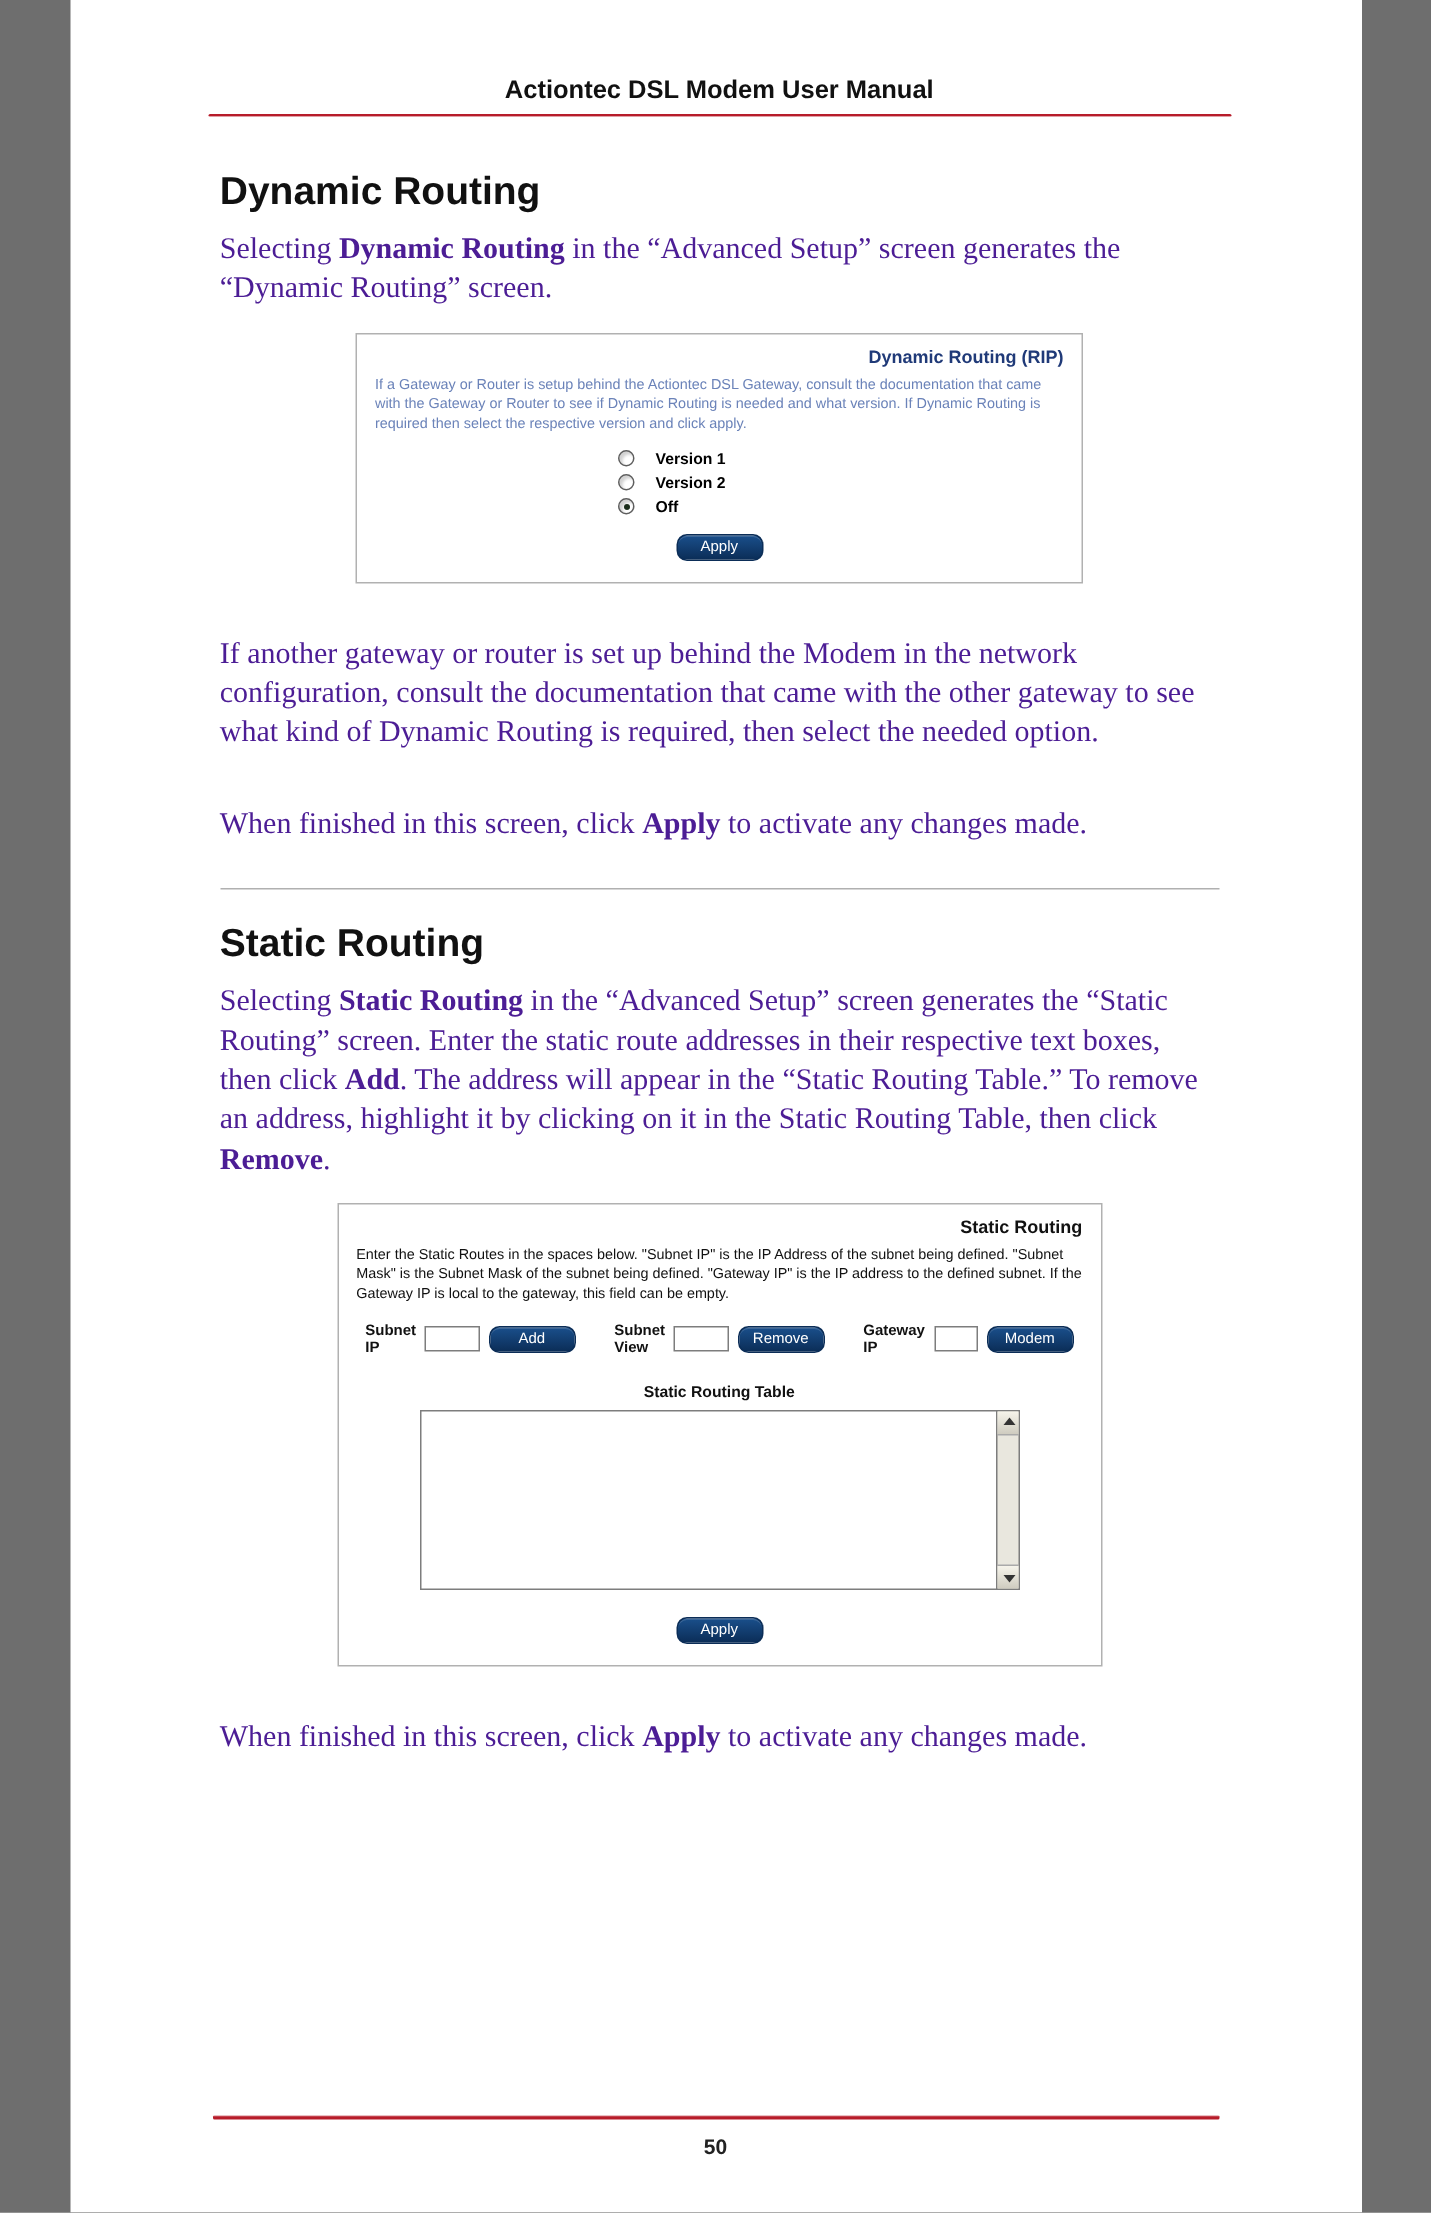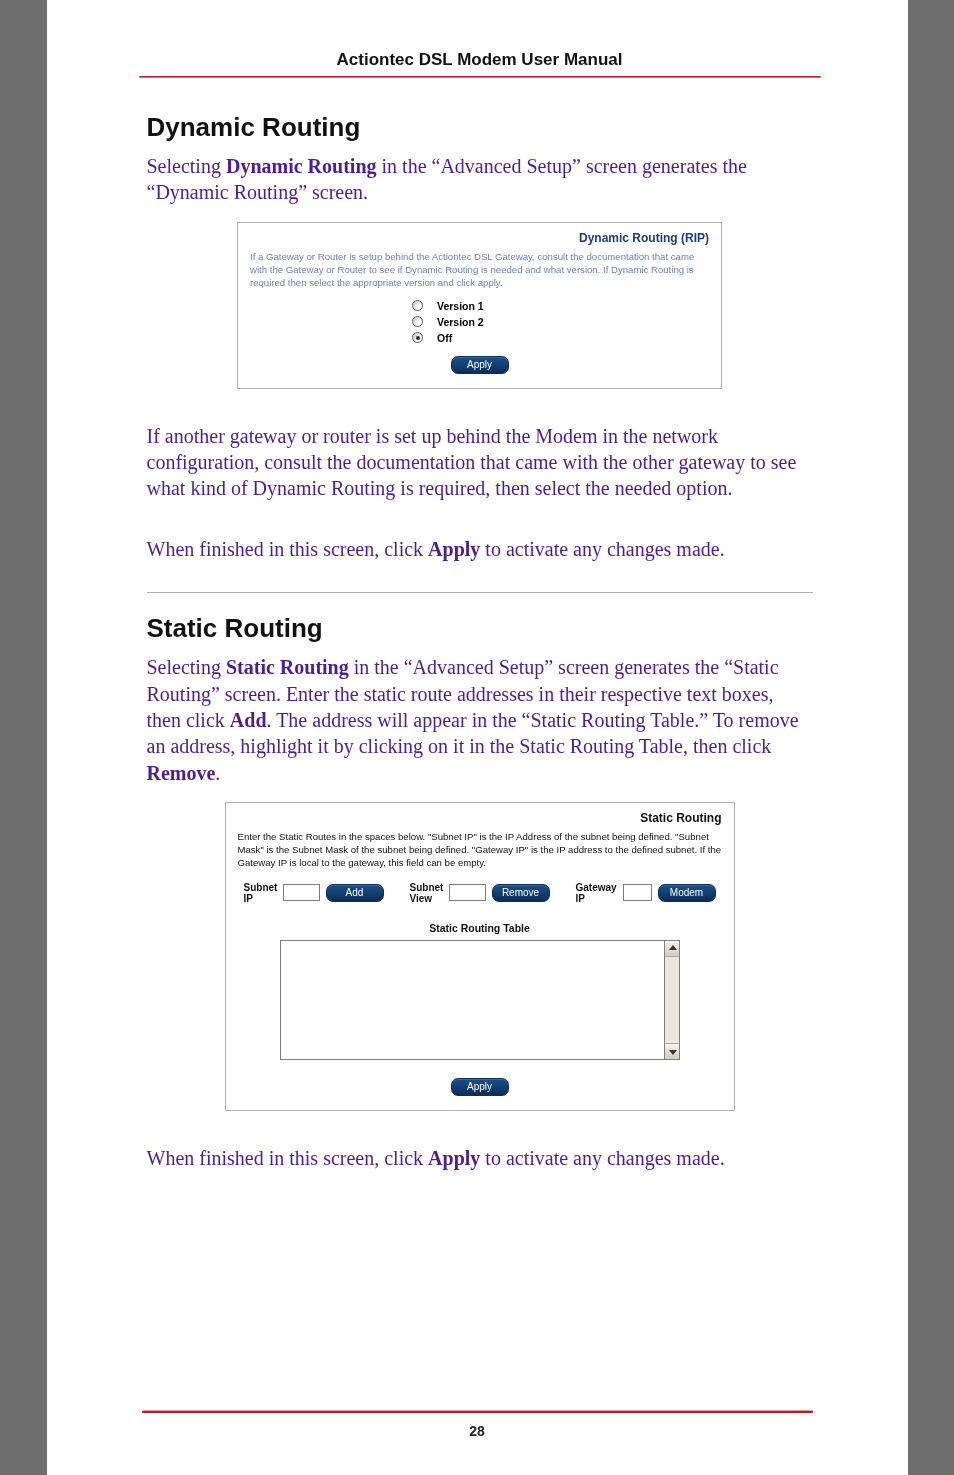--- a/index.html
+++ b/index.html
@@ -201,21 +201,21 @@
     <div class="head-rule shadow"></div>
 
     <div class="h2">Dynamic Routing</div>
 
     <p class="body">
       <span>Selecting </span><span class="bold-inline">Dynamic Routing</span><span> in the “Advanced Setup” screen generates the “Dynamic Routing” screen.</span>
     </p>
 
     <div class="figure small">
       <div class="fig-heading">Dynamic Routing (RIP)</div>
-      <div class="fig-blurb">If a Gateway or Router is setup behind the Actiontec DSL Gateway, consult the documentation that came with the Gateway or Router to see if Dynamic Routing is needed and what version. If Dynamic Routing is required then select the appropriate version and click apply.</div>
+      <div class="fig-blurb">If a Gateway or Router is setup behind the Actiontec DSL Gateway, consult the documentation that came with the Gateway or Router to see if Dynamic Routing is needed and what version. If Dynamic Routing is required then select the respective version and click apply.</div>
       <div class="rip-options">
         <div class="rip-row">
           <span class="radio"></span>
           <span>Version 1</span>
         </div>
         <div class="rip-row">
           <span class="radio"></span>
           <span>Version 2</span>
         </div>
         <div class="rip-row">
@@ -280,15 +280,15 @@
     </div>
 
     <p class="body after-img">
       <span>When finished in this screen, click </span><span class="bold-inline">Apply</span><span> to activate any changes made.</span>
     </p>
 
   </div>
 
   <div class="footer-area">
     <div class="foot-rule shadow"></div>
-    <div class="page-num">28</div>
+    <div class="page-num">50</div>
   </div>
 </div>
 
 </body></html>

